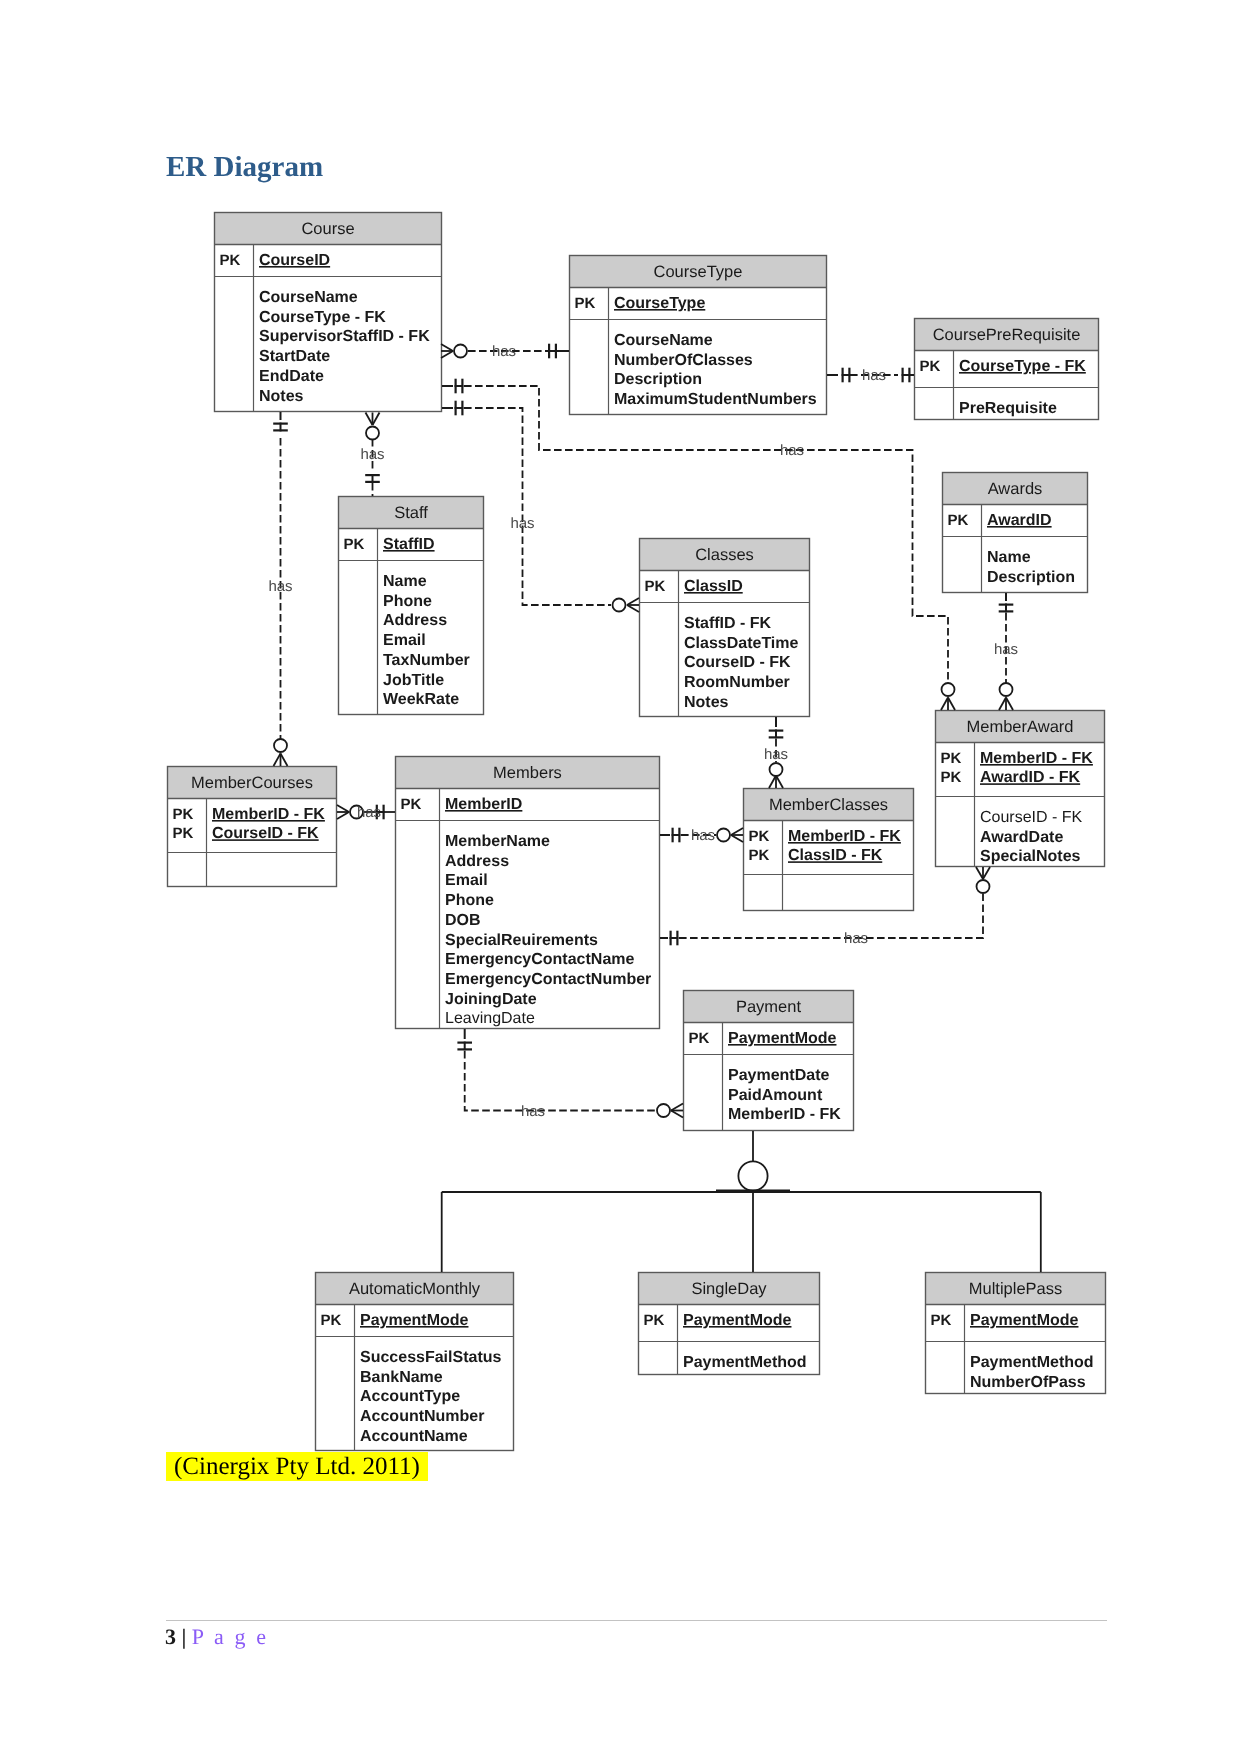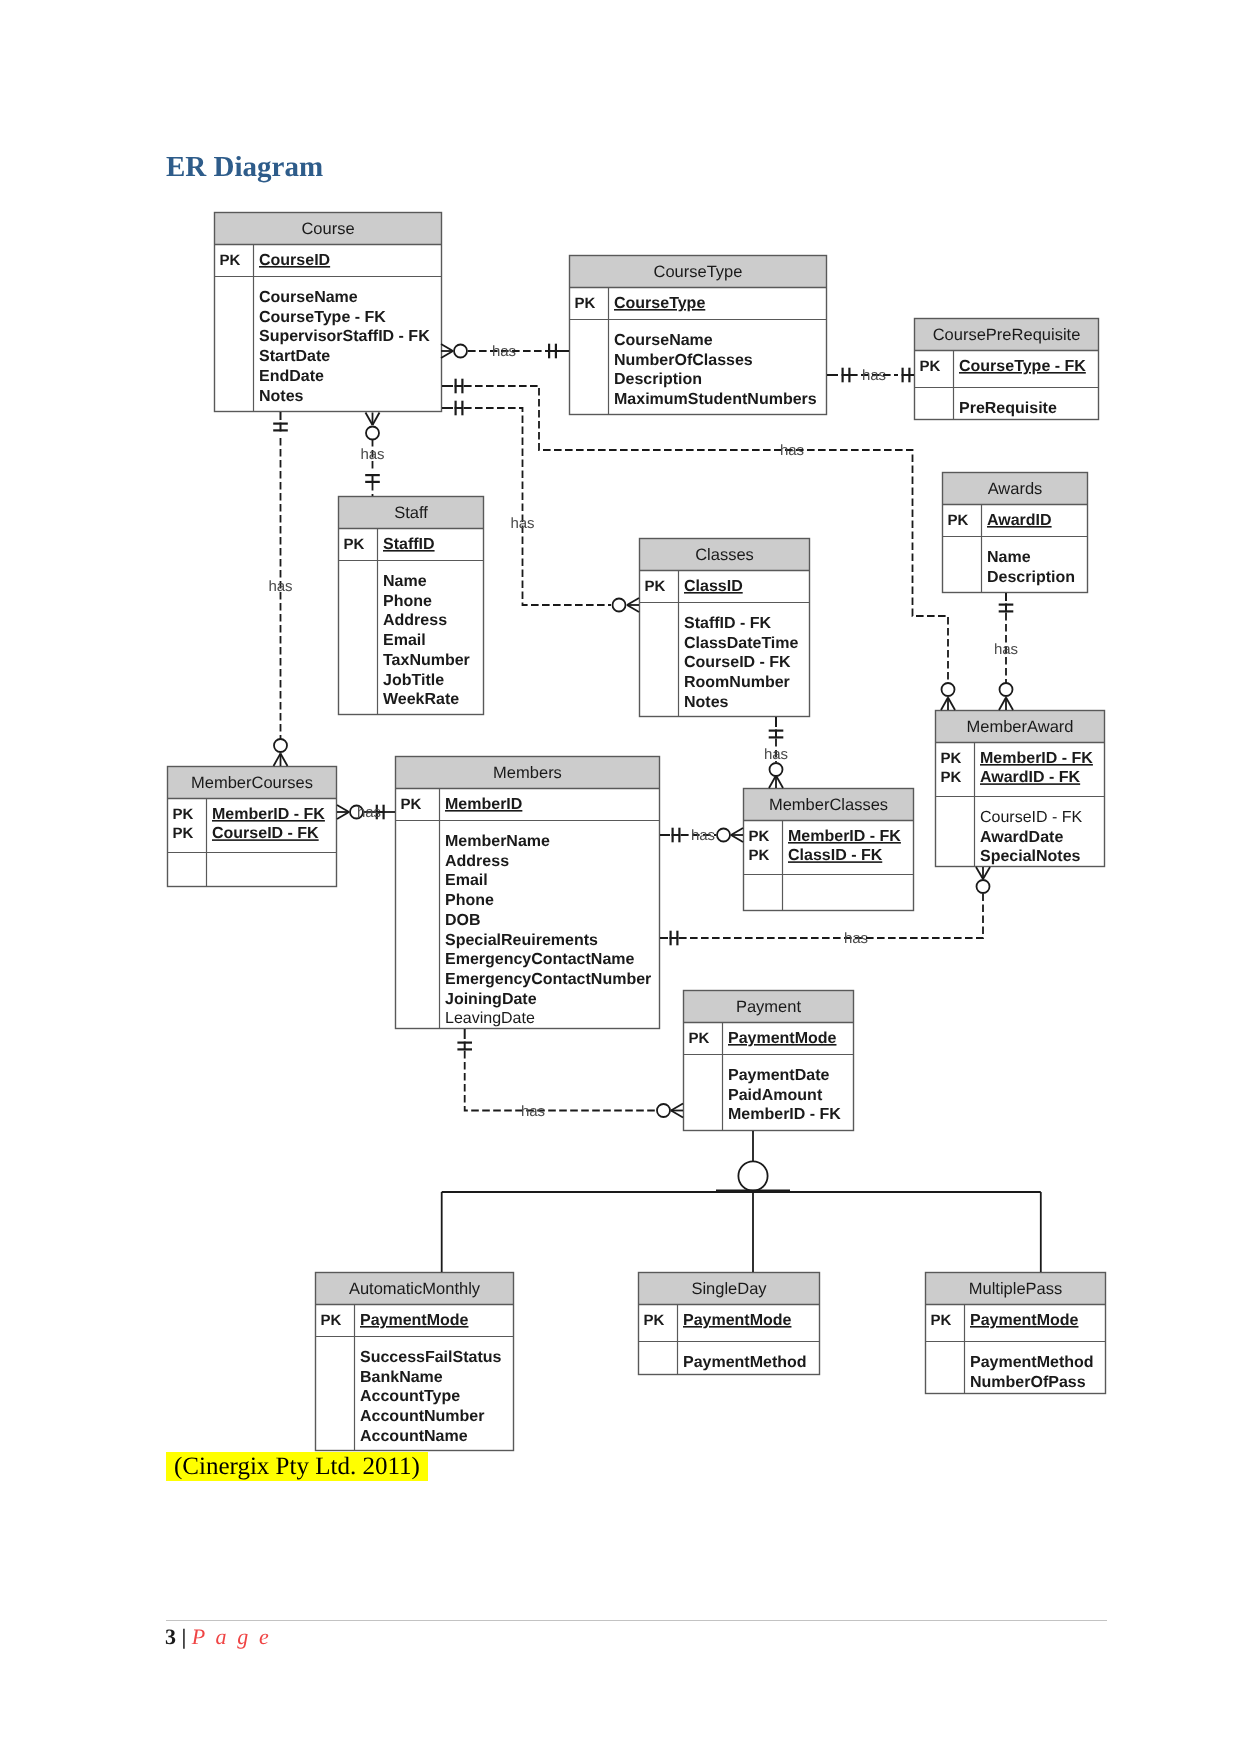--- a/index.html
+++ b/index.html
@@ -9,21 +9,21 @@
   #heading{position:absolute;left:150px;top:153px;font-family:"Liberation Serif",serif;
            font-weight:bold;font-size:29px;color:#2E5C8A;white-space:nowrap;line-height:1;}
   #diagram{position:absolute;left:0;top:0;}
   #caption{position:absolute;left:150px;top:1452px;font-family:"Liberation Serif",serif;
            font-size:25px;color:#000;background:#FFFF00;white-space:nowrap;line-height:29px;padding:0 8px;}
   #footrule{position:absolute;left:150px;top:1620px;width:941px;height:1px;background:#C3C3C3;}
   #footer{position:absolute;left:149px;top:1624px;font-family:"Liberation Serif",serif;
           font-size:22px;white-space:nowrap;line-height:26px;}
   #footer .pg{font-weight:bold;color:#1A1A1A;}
   #footer .sep{font-weight:bold;color:#1A1A1A;}
-  #footer .lbl{color:#ef4444;letter-spacing:2.6px;font-style:italic;}
+  #footer .lbl{color:#8b5cf6;letter-spacing:2.6px;}
   svg text{dominant-baseline:auto;}
   *{-webkit-font-smoothing:antialiased;text-rendering:geometricPrecision;}
 </style>
 </head>
 <body>
 
 <div id="page">
   <div id="heading">ER Diagram</div>
   <svg id="diagram" width="1241" height="1754" viewBox="0 0 1241 1754" xmlns="http://www.w3.org/2000/svg">
       <g>

